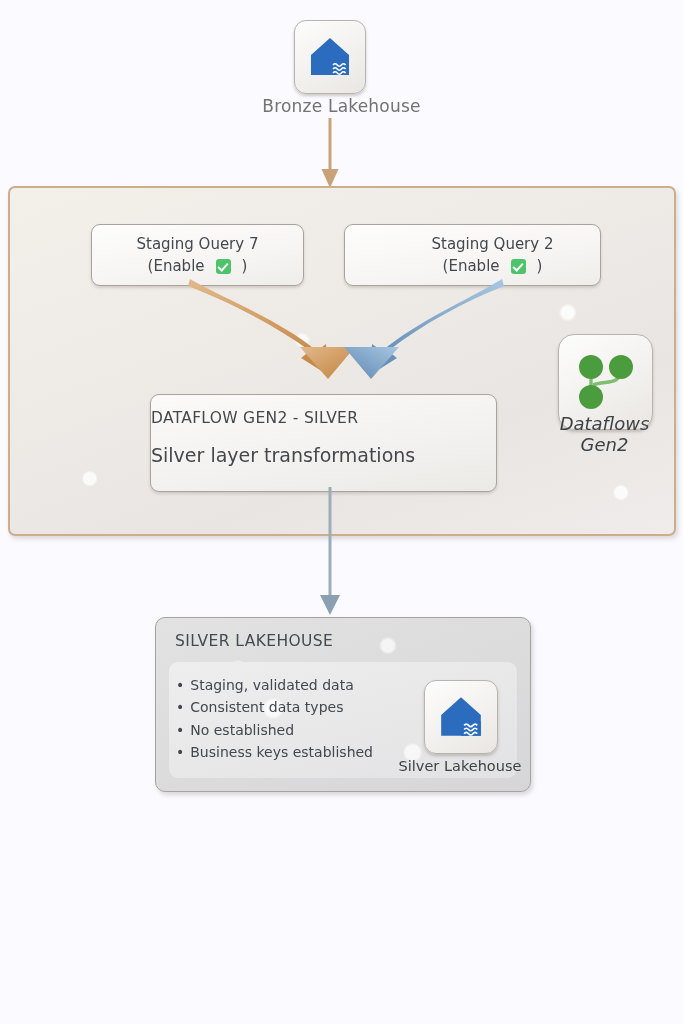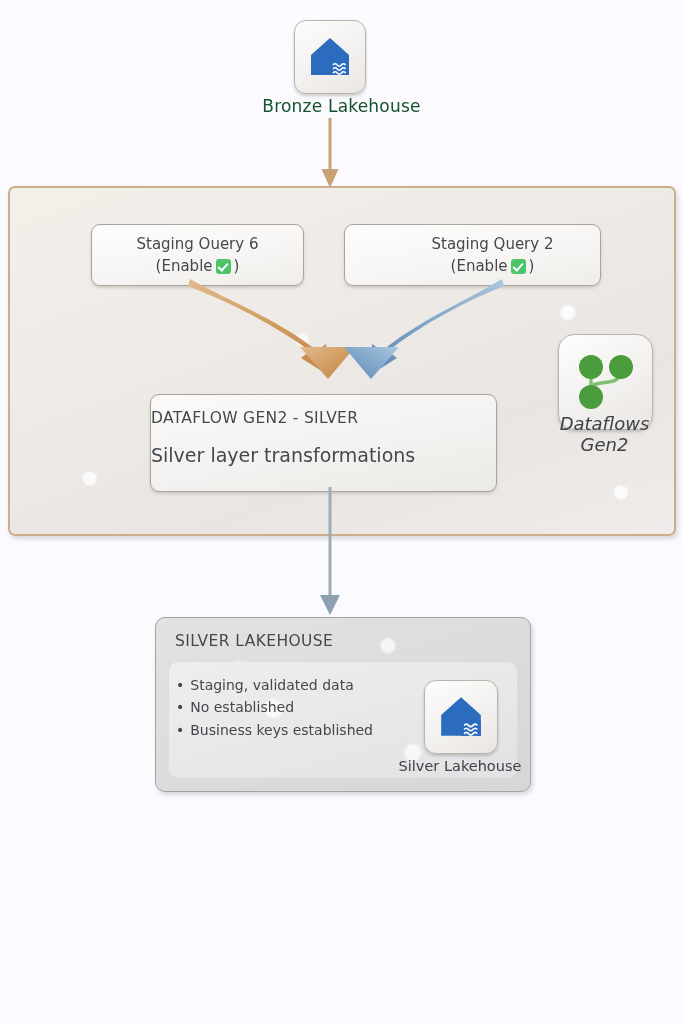--- a/index.html
+++ b/index.html
@@ -23,21 +23,21 @@
     background: linear-gradient(150deg, #fdfdfd 0%, #f3f1ef 55%, #e9e6e2 100%);
     border: 1px solid #b9b4ae;
     box-shadow: 0 2px 3px rgba(90,80,70,0.28);
     display: flex;
     align-items: center;
     justify-content: center;
   }
   .node-label {
     position: absolute;
     text-align: center;
-    color: #14532d;
+    color: #737373;
     white-space: nowrap;
   }
 
   
   .lh-svg { display:block; }
 
   
   #bronze-tile { left: 294px; top: 20px; width: 70px; height: 72px; }
   #bronze-label {
     left: 0; top: 96px; width: 683px;
@@ -80,21 +80,21 @@
     display: flex;
     flex-direction: column;
     align-items: center;
     justify-content: center;
     color: #43484d;
     font-size: 15px;
     line-height: 1.5;
   }
   #stage-1 { left: 91px;  top: 224px; width: 211px; height: 60px; }
   #stage-2 { left: 344px; top: 224px; width: 215px; height: 60px; padding-left: 40px; }
-  .stage-line2 { display:flex; align-items:center; gap:3px;text-align:right; }
+  .stage-line2 { display:flex; align-items:center; gap:11px;text-align:right; }
   .check-box {
     display:inline-block;
     width: 15px; height: 15px;
     border-radius: 3px;
     background: #4cc56a;
     position: relative;
     vertical-align: middle;
   }
   .check-box::after {
     content:"";
@@ -206,21 +206,21 @@
   <div class="node-label" id="bronze-label">Bronze Lakehouse</div>
 
   <svg class="arrow-svg" id="arrow-top" viewBox="0 0 60 72">
     <line x1="30" y1="0" x2="30" y2="54" stroke="#c9a277" stroke-width="3"></line>
     <path d="M30 70 L21.5 51 L38.5 51 Z" fill="#c9a277"></path>
   </svg>
 
   <div id="dataflow-container"></div>
 
   <div class="stage-box" id="stage-1">
-    <div>Staging Ouery 6</div>
+    <div>Staging Ouery 7</div>
     <div class="stage-line2">
       <span>(Enable </span>
       <span class="check-box"></span>
       <span>)</span>
     </div>
   </div>
 
   <div class="stage-box" id="stage-2">
     <div>Staging Query 2</div>
     <div class="stage-line2">
@@ -273,20 +273,21 @@
   <svg class="arrow-svg" id="arrow-bottom" viewBox="0 0 60 130">
     <line x1="30" y1="0" x2="30" y2="112" stroke="#9cacb8" stroke-width="3"></line>
     <path d="M30 128 L20 108 L40 108 Z" fill="#8ba0b0"></path>
   </svg>
 
   <div id="silver-card">
     <div id="silver-panel"></div>
     <div id="silver-title">SILVER LAKEHOUSE</div>
     <ul id="silver-bullets">
       <li>Staging, validated data</li>
+      <li>Consistent data types</li>
       <li>No established</li>
       <li>Business keys established</li>
     </ul>
   </div>
 
   <div class="icon-tile" id="silver-lh-tile">
     <svg class="lh-svg" width="48" height="46" viewBox="0 0 46 44">
       <path d="M4 20 L23 3 L42 20 L42 40 L4 40 Z" fill="#2b6cbf"></path>
       <rect x="23" y="26" width="19" height="14" fill="#2b6cbf"></rect>
       <g stroke="#ffffff" stroke-width="1.6" fill="none">

